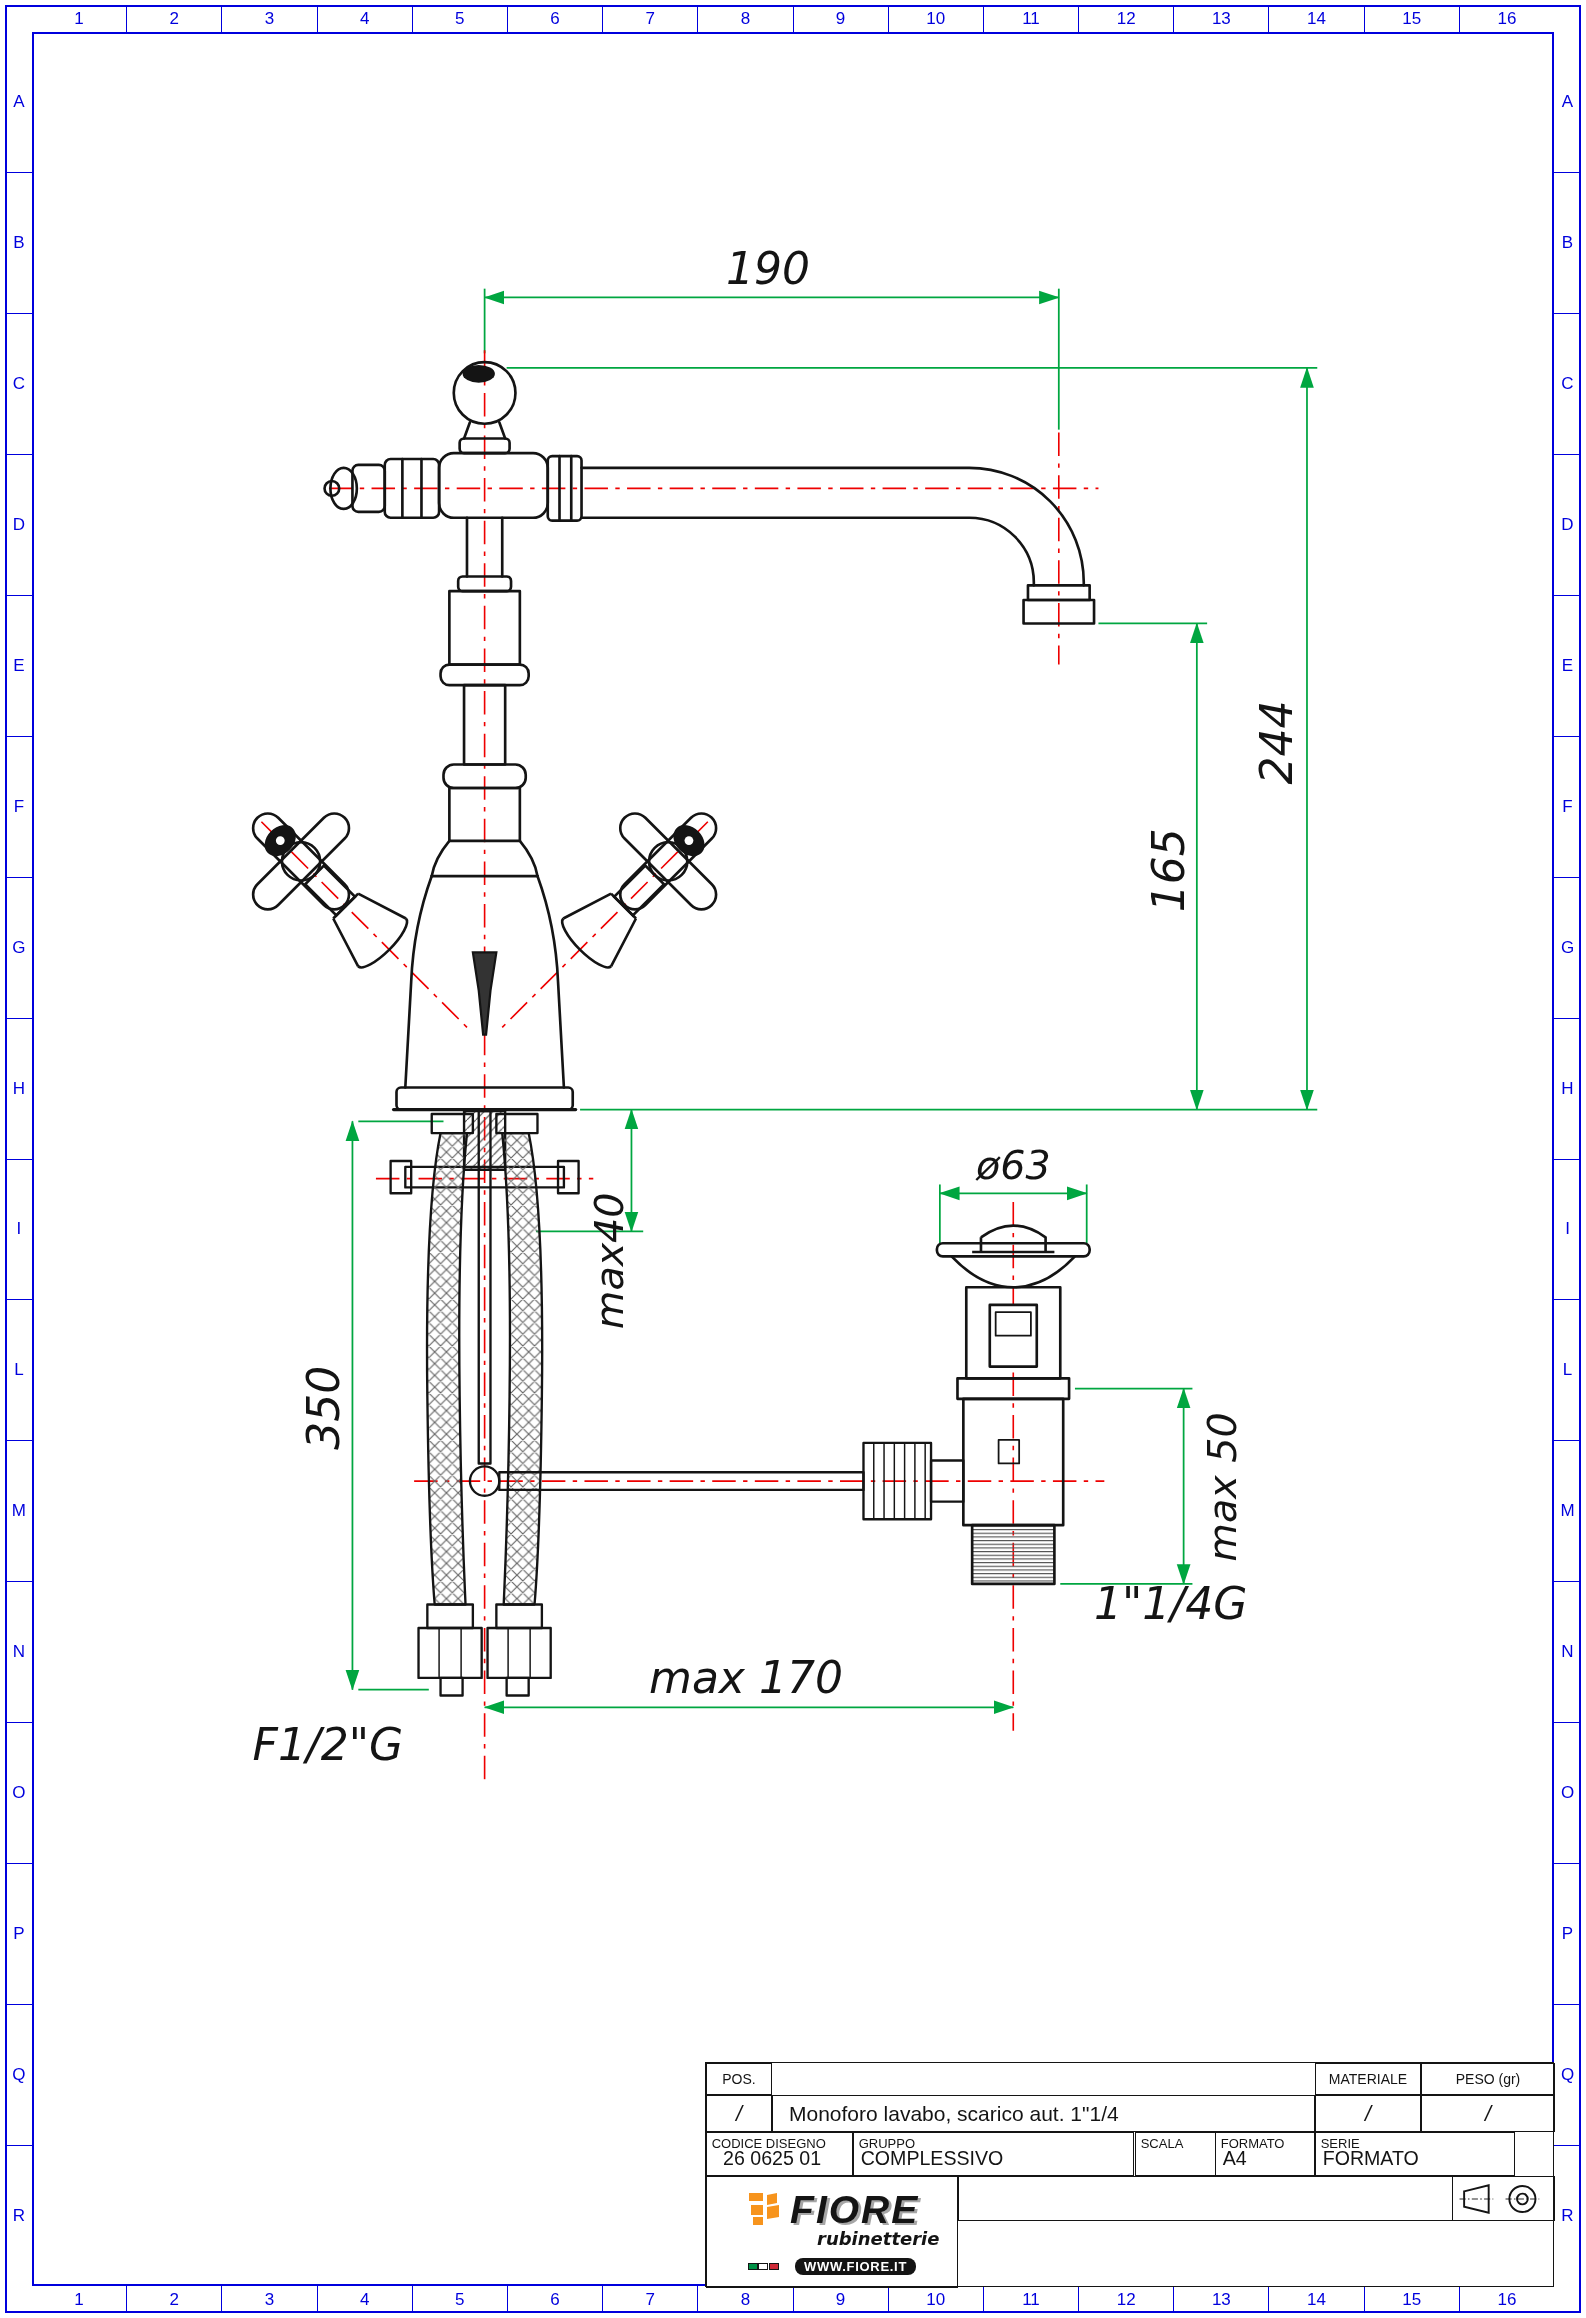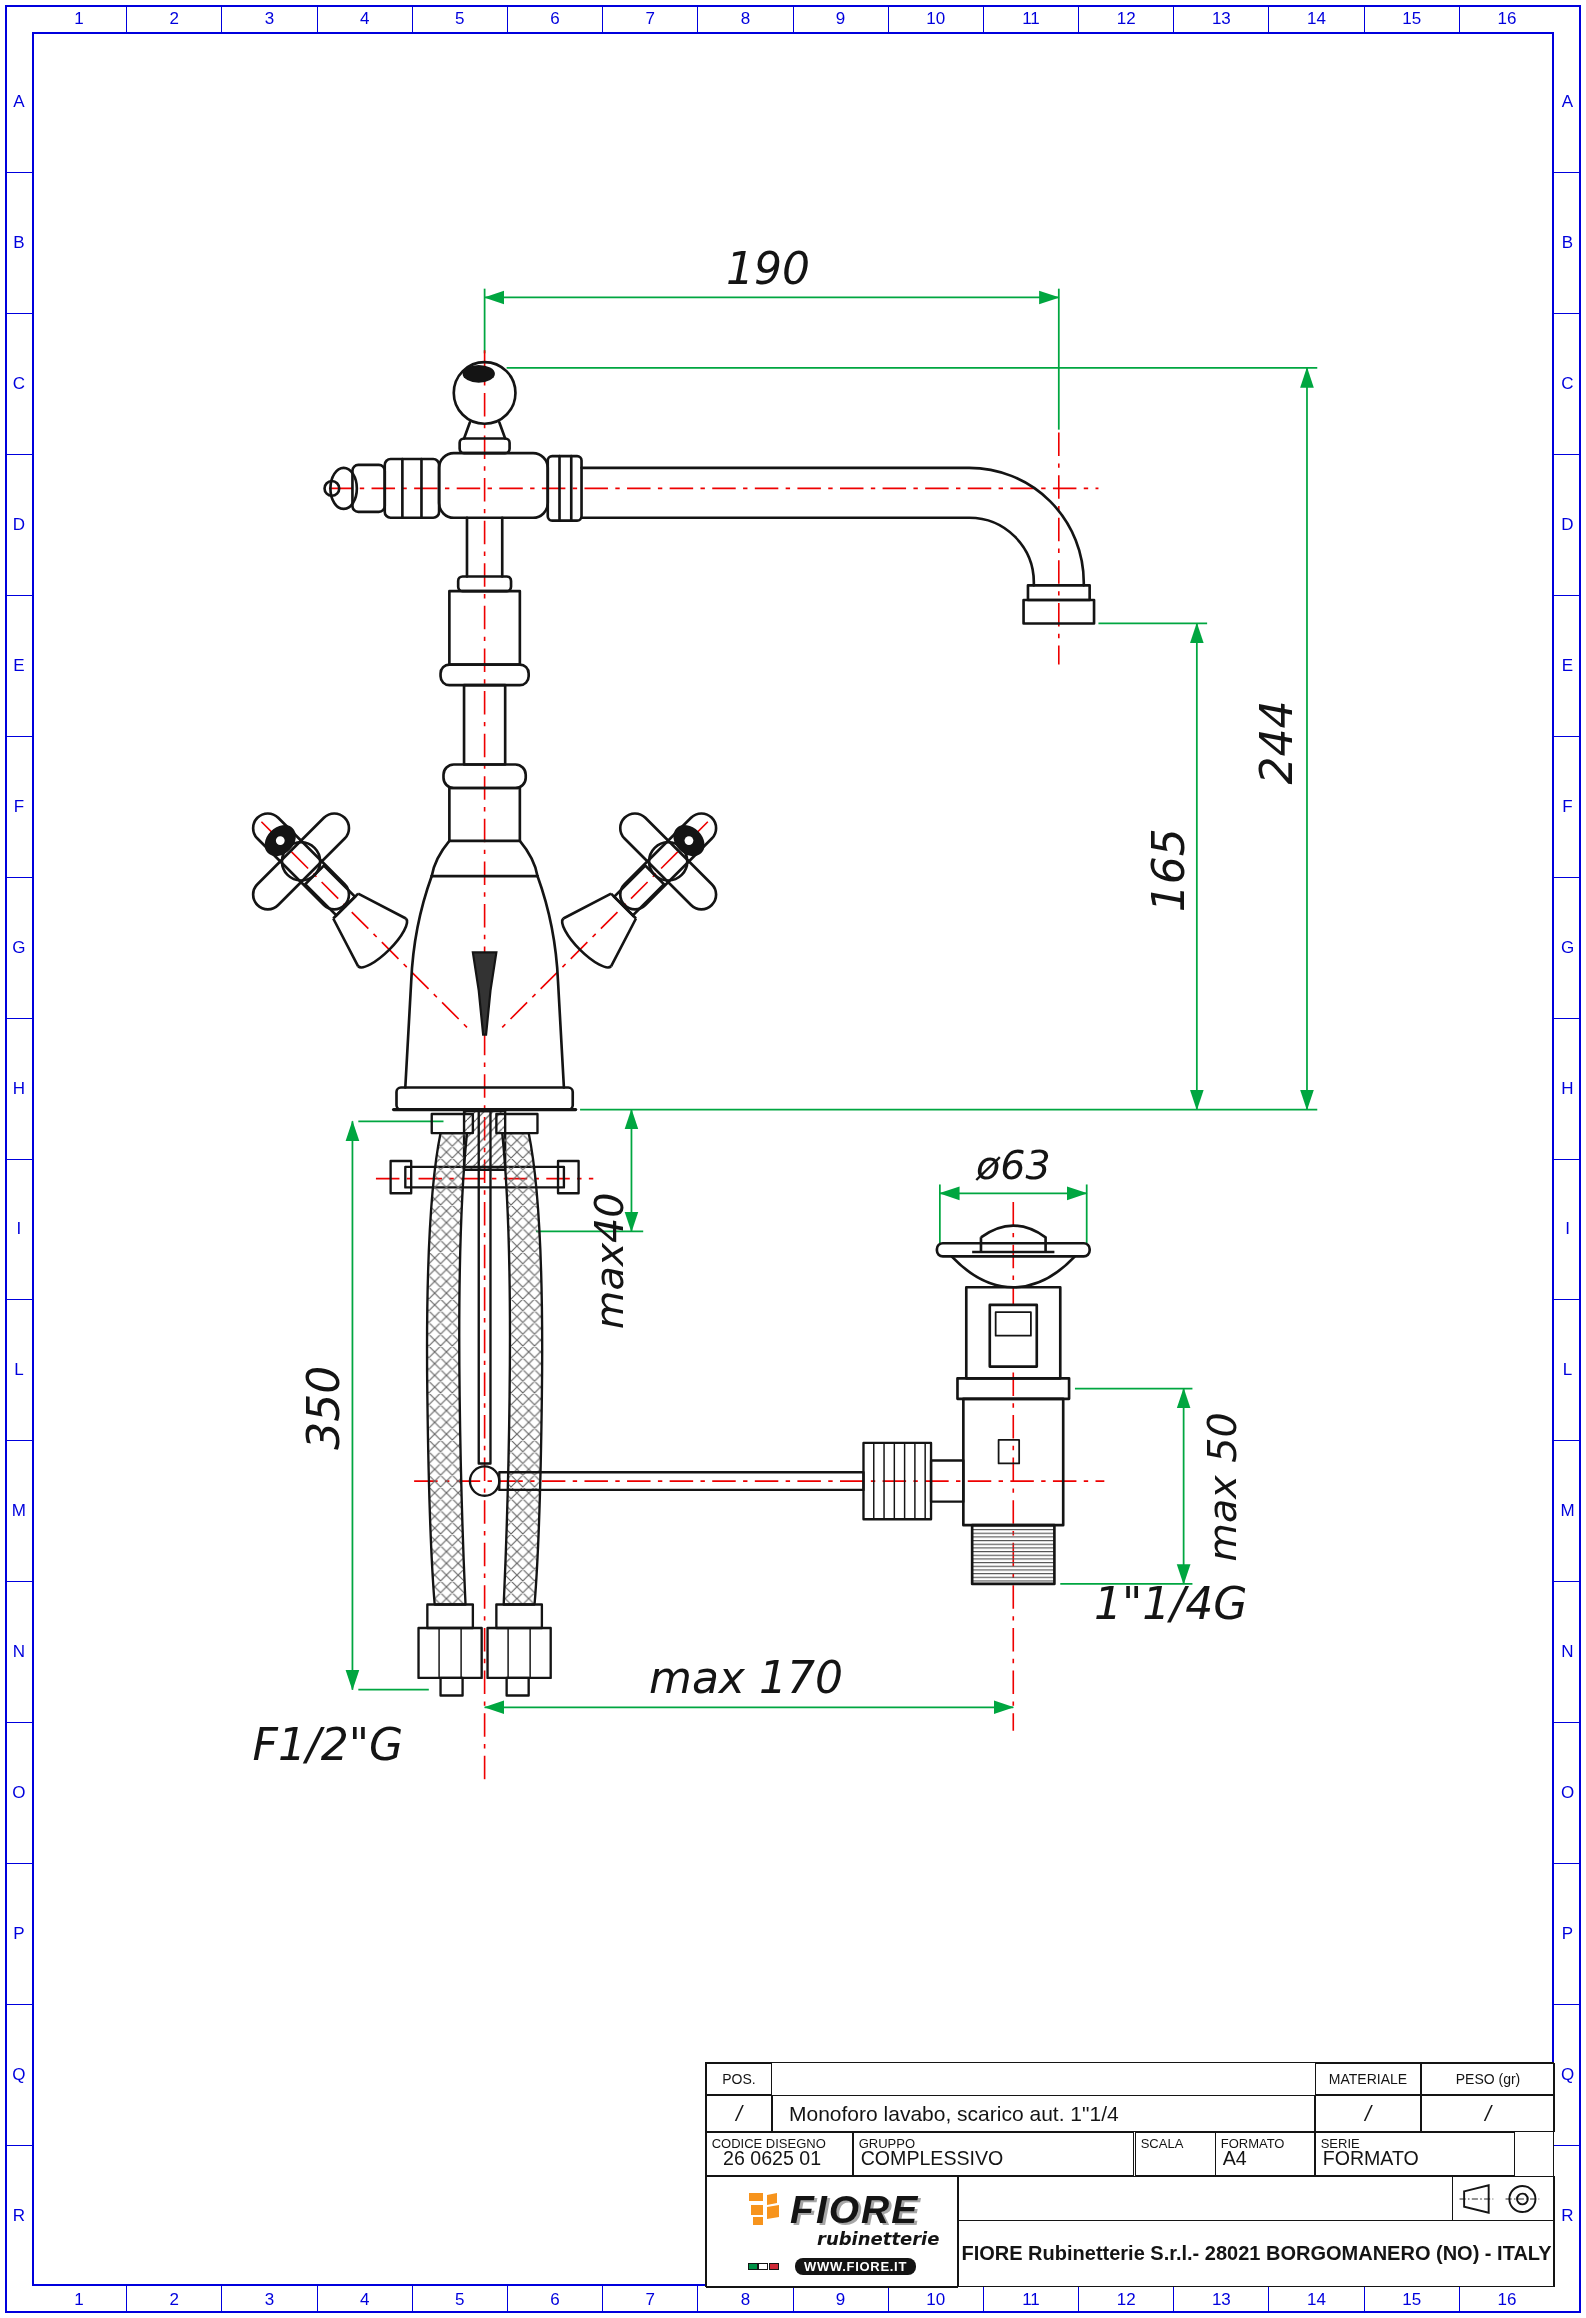--- a/index.html
+++ b/index.html
@@ -343,17 +343,16 @@
       <svg viewBox="0 0 120 44" width="92" height="34">
         <g stroke="#141414" fill="none" stroke-width="2.5">
           <path d="M8,12 L40,4 V40 L8,32 Z"></path>
           <path d="M2,22 H46" stroke-width="1.2" stroke-dasharray="8 3 2 3"></path>
           <circle cx="84" cy="22" r="17"></circle>
           <circle cx="84" cy="22" r="7"></circle>
           <path d="M62,22 H106" stroke-width="1.2" stroke-dasharray="8 3 2 3"></path>
         </g>
       </svg>
     </div>
-    <div class="tb tb-company" style="left:252px;top:157px;width:597px;height:67px">FIORE Rubinetterie S.r.l.- 28021 BORGOMANERO (NO) - ITALY</div>
   </div>
 
 </div>
 
 
 </body></html>

